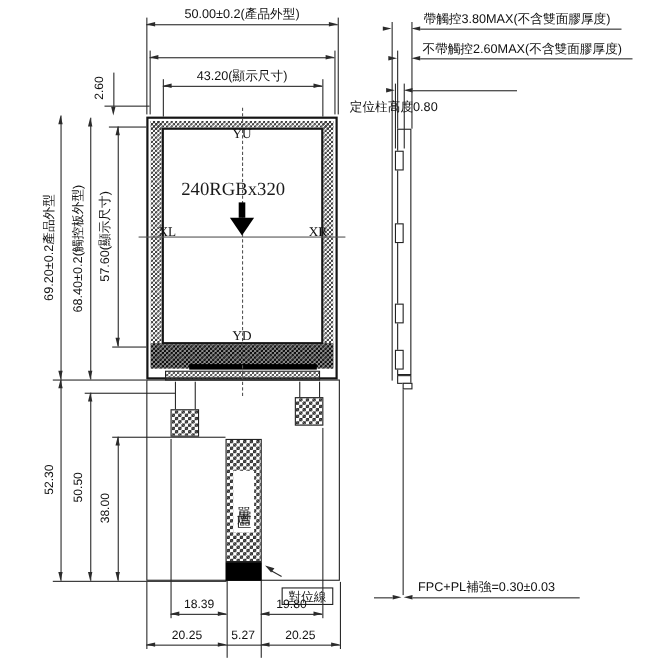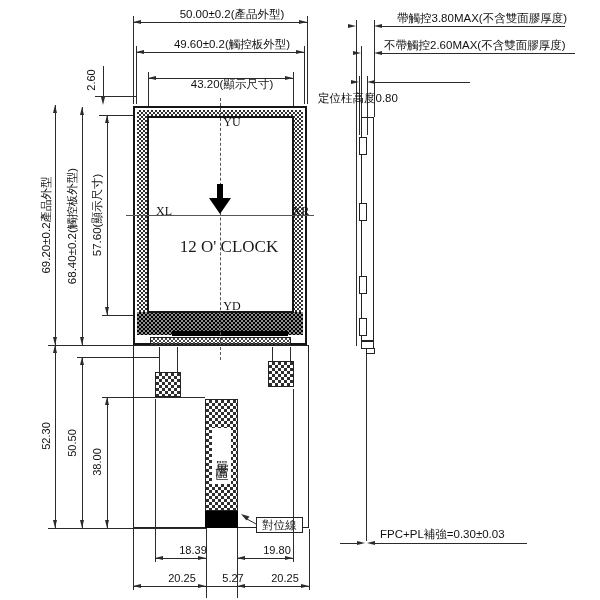--- a/index.html
+++ b/index.html
@@ -3,21 +3,21 @@
 <meta charset="utf-8">
 <style>
   html,body{margin:0;padding:0;background:#fff;}
   #canvas{position:relative;width:600px;height:600px;background:#fff;overflow:hidden;
           font-family:"Liberation Sans",sans-serif;color:#1a1a1a;}
   .abs{position:absolute;}
   .hl{height:1px;background:#2b2b2b;}
   .vl{width:1px;background:#2b2b2b;}
   .dt{font-size:11.5px;line-height:13px;white-space:nowrap;color:#111;}
   .num{font-size:11px;}
-  .ctr{transform:translate(-50%,-50%);margin-left:12px;}
+  .ctr{transform:translate(-50%,-50%);}
   .rot{transform:translate(-50%,-50%) rotate(-90deg);}
   .ah{width:0;height:0;}
   .ah-l{border-top:2.5px solid transparent;border-bottom:2.5px solid transparent;border-right:8px solid #2b2b2b;}
   .ah-r{border-top:2.5px solid transparent;border-bottom:2.5px solid transparent;border-left:8px solid #2b2b2b;}
   .ah-u{border-left:2.5px solid transparent;border-right:2.5px solid transparent;border-bottom:8px solid #2b2b2b;}
   .ah-d{border-left:2.5px solid transparent;border-right:2.5px solid transparent;border-top:8px solid #2b2b2b;}
   .ckA{background-image:linear-gradient(45deg,#2f2f2f 25%,transparent 25%,transparent 75%,#2f2f2f 75%),
        linear-gradient(45deg,#2f2f2f 25%,transparent 25%,transparent 75%,#2f2f2f 75%);
        background-size:4px 4px;background-position:0 0,2px 2px;}
   .ckB{background-image:linear-gradient(45deg,#000 25%,transparent 25%,transparent 75%,#000 75%),
@@ -25,49 +25,48 @@
        background-size:4px 4px;background-position:0 0,2px 2px;background-color:#8b8b8b;}
   .ckC{background-image:linear-gradient(45deg,#2f2f2f 25%,transparent 25%,transparent 75%,#2f2f2f 75%),
        linear-gradient(45deg,#2f2f2f 25%,transparent 25%,transparent 75%,#2f2f2f 75%);
        background-size:6px 6px;background-position:0 0,3px 3px;border:1px solid #222;}
   .ckD{background-image:linear-gradient(45deg,#4a4a4a 25%,transparent 25%,transparent 75%,#4a4a4a 75%),
        linear-gradient(45deg,#4a4a4a 25%,transparent 25%,transparent 75%,#4a4a4a 75%);
        background-size:4px 4px;background-position:0 0,2px 2px;border:1px solid #222;}
   .serif{font-family:"Liberation Serif",serif;}
   .dash-v{width:0;border-left:1px dashed #555;}
   .boxlbl{border:1px solid #222;background:#fff;display:flex;align-items:center;justify-content:center;
-          font-size:11.5px;}
+          font-size:11.5px;margin-top:17px;}
   .vtext{writing-mode:vertical-rl;text-orientation:upright;letter-spacing:4px;font-size:13px;
          background:#fff;display:flex;align-items:center;justify-content:center;}
 </style>
 </head>
 <body>
 
 <div id="canvas">
 
   <div class="abs vl" style="left:133px;top:16px;height:88px"></div>
   <div class="abs vl" style="left:307px;top:16px;height:88px"></div>
   <div class="abs hl" style="left:133px;top:22px;width:174px"></div>
   <div class="abs ah ah-l" style="left:133px;top:19.5px"></div>
   <div class="abs ah ah-r" style="left:299px;top:19.5px"></div>
   <div class="abs dt ctr" style="left:220px;top:14px">50.00±0.2(產品外型)</div>
 
   <div class="abs vl" style="left:136px;top:46px;height:58px"></div>
   <div class="abs vl" style="left:304px;top:46px;height:58px"></div>
   <div class="abs hl" style="left:136px;top:52px;width:168px"></div>
   <div class="abs ah ah-l" style="left:136px;top:49.5px"></div>
   <div class="abs ah ah-r" style="left:296px;top:49.5px"></div>
-  <div class="abs dt ctr" style="left:220px;top:44px">49.60±0.2(觸控板外型)</div>
 
   <div class="abs vl" style="left:148px;top:72px;height:43px"></div>
   <div class="abs vl" style="left:293px;top:72px;height:43px"></div>
   <div class="abs hl" style="left:148px;top:78px;width:145px"></div>
   <div class="abs ah ah-l" style="left:148px;top:75.5px"></div>
   <div class="abs ah ah-r" style="left:285px;top:75.5px"></div>
-  <div class="abs dt ctr" style="left:220px;top:84px">43.20(顯示尺寸)</div>
+  <div class="abs dt ctr" style="left:220px;top:70px">43.20(顯示尺寸)</div>
 
   <div class="abs vl" style="left:103px;top:66px;height:31px"></div>
   <div class="abs ah ah-d" style="left:100.5px;top:97px"></div>
   <div class="abs hl" style="left:95px;top:96px;width:41px"></div>
   <div class="abs dt num rot" style="left:91px;top:80px">2.60</div>
 
   <div class="abs hl" style="left:48px;top:345px;width:85px"></div>
   <div class="abs hl" style="left:99px;top:115px;width:49px"></div>
   <div class="abs hl" style="left:102px;top:315px;width:46px"></div>
 
@@ -115,23 +114,23 @@
   <div class="abs" style="left:147px;top:116px;width:147px;height:197px;border:2px solid #151515;box-sizing:border-box;background:#fff"></div>
 
   <div class="abs dash-v" style="left:220px;top:98px;height:262px"></div>
   <div class="abs hl" style="left:126px;top:215px;width:188px;background:#555"></div>
 
   <div class="abs dt serif ctr" style="left:220px;top:122px;font-size:12px">YU</div>
   <div class="abs dt serif ctr" style="left:220px;top:306px;font-size:12px">YD</div>
   <div class="abs dt serif ctr" style="left:152px;top:211px;font-size:12px">XL</div>
   <div class="abs dt serif ctr" style="left:289px;top:211px;font-size:12px">XR</div>
 
+  <div class="abs serif ctr" style="left:212px;top:172px;font-size:17px;white-space:nowrap">240RGBx320</div>
   <div class="abs" style="left:217px;top:184px;width:6px;height:14px;background:#000"></div>
   <div class="abs" style="left:209px;top:198px;width:0;height:0;border-left:11px solid transparent;border-right:11px solid transparent;border-top:16px solid #000"></div>
-  <div class="abs serif ctr" style="left:217px;top:247px;font-size:17px;white-space:nowrap">12 O' CLOCK</div>
 
   <div class="abs" style="left:133px;top:345px;width:176px;height:183px;border:1px solid #222;box-sizing:border-box"></div>
   <div class="abs vl" style="left:159px;top:347px;height:25px"></div>
   <div class="abs vl" style="left:177px;top:347px;height:25px"></div>
   <div class="abs vl" style="left:272px;top:347px;height:14px"></div>
   <div class="abs vl" style="left:290px;top:347px;height:14px"></div>
   <div class="abs ckC" style="left:155px;top:372px;width:26px;height:25px;box-sizing:border-box"></div>
   <div class="abs ckC" style="left:268px;top:361px;width:26px;height:26px;box-sizing:border-box"></div>
   <div class="abs ckC" style="left:205px;top:399px;width:33px;height:112px;box-sizing:border-box"></div>
   <div class="abs vtext" style="left:212px;top:428px;width:19px;height:56px">單層區</div>
@@ -167,21 +166,21 @@
   <div class="abs vl" style="left:374px;top:20px;height:97px"></div>
   <div class="abs" style="left:361px;top:117px;width:13px;height:224px;border:1px solid #222;box-sizing:border-box;background:#fff"></div>
   <div class="abs" style="left:359px;top:137px;width:8px;height:18px;border:1px solid #222;box-sizing:border-box;background:#fff"></div>
   <div class="abs" style="left:359px;top:203px;width:8px;height:18px;border:1px solid #222;box-sizing:border-box;background:#fff"></div>
   <div class="abs" style="left:359px;top:276px;width:8px;height:18px;border:1px solid #222;box-sizing:border-box;background:#fff"></div>
   <div class="abs" style="left:359px;top:318px;width:8px;height:18px;border:1px solid #222;box-sizing:border-box;background:#fff"></div>
 
   <div class="abs ah ah-r" style="left:348px;top:23.5px"></div>
   <div class="abs ah ah-l" style="left:374px;top:23.5px"></div>
   <div class="abs hl" style="left:382px;top:26px;width:183px"></div>
-  <div class="abs dt" style="left:397px;top:12px">帶觸控3.80MAX(不含雙面膠厚度)</div>
+  <div class="abs dt" style="left:385px;top:12px">帶觸控3.80MAX(不含雙面膠厚度)</div>
 
   <div class="abs ah ah-r" style="left:353px;top:50.5px"></div>
   <div class="abs ah ah-l" style="left:374px;top:50.5px"></div>
   <div class="abs hl" style="left:382px;top:53px;width:193px"></div>
   <div class="abs dt" style="left:384px;top:39px">不帶觸控2.60MAX(不含雙面膠厚度)</div>
 
   <div class="abs vl" style="left:359px;top:76px;height:59px"></div>
   <div class="abs vl" style="left:367px;top:76px;height:59px"></div>
   <div class="abs ah ah-r" style="left:351px;top:79.5px"></div>
   <div class="abs ah ah-l" style="left:367px;top:79.5px"></div>

